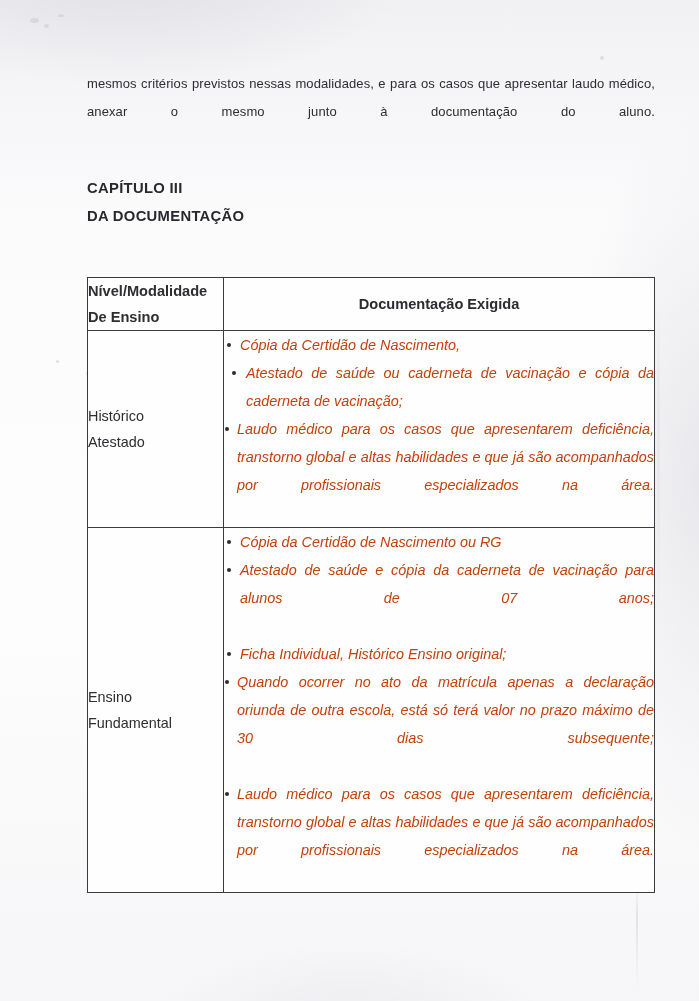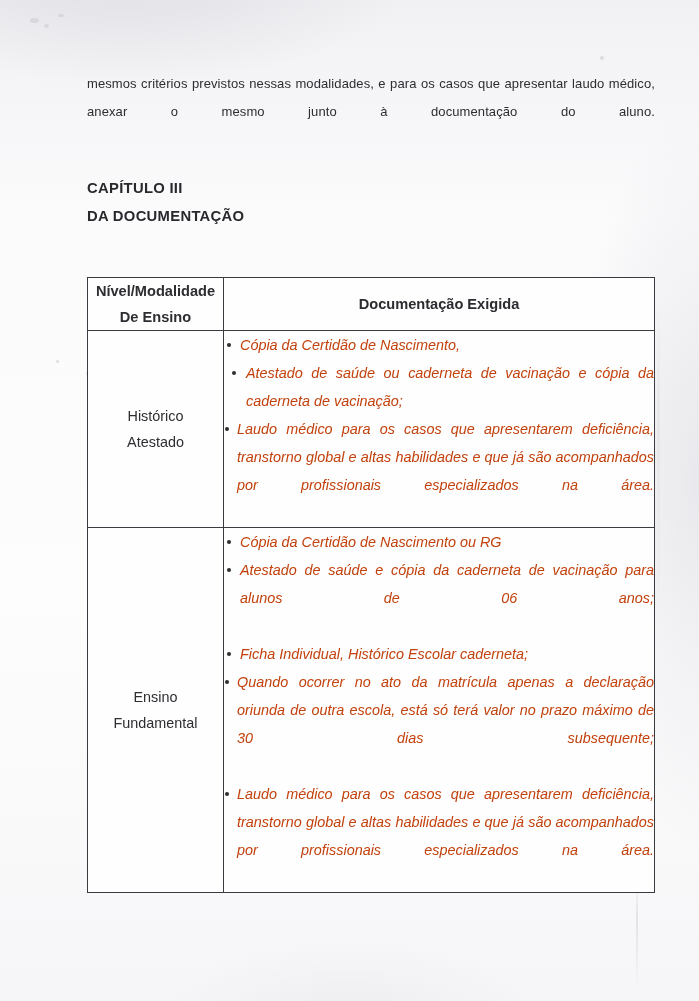--- a/index.html
+++ b/index.html
@@ -83,21 +83,20 @@
     table-layout: fixed;
   }
   table.doc-table td {
     border: 1.4px solid #3a3a40;
     vertical-align: middle;
     padding: 0;
     background: #fefefe;
   }
   td.col-level {
     width: 135px;
-    text-align: center;
     font-size: 14.4px;
     line-height: 26px;
     color: #2d2d32;
     padding: 6px 4px;
   }
   td.col-level.header-cell,
   td.col-docs.header-cell {
     font-weight: bold;
     font-size: 14.6px;
   }
@@ -200,22 +199,22 @@
       </tr>
 
       <tr>
         <td class="col-level">
           <span class="lvl-line">Ensino</span>
           <span class="lvl-line">Fundamental</span>
         </td>
         <td class="col-docs">
           <ul class="doclist">
             <li>Cópia da Certidão de Nascimento ou RG</li>
-            <li class="j">Atestado de saúde e cópia da caderneta de vacinação para alunos de 06 anos;</li>
-            <li>Ficha Individual, Histórico Escolar caderneta;</li>
+            <li class="j">Atestado de saúde e cópia da caderneta de vacinação para alunos de 07 anos;</li>
+            <li>Ficha Individual, Histórico Ensino original;</li>
             <li class="j tight">Quando ocorrer no ato da matrícula apenas a declaração oriunda de outra escola, está só terá valor no prazo máximo de 30 dias subsequente;</li>
             <li class="j tight">Laudo médico para os casos que apresentarem deficiência, transtorno global e altas habilidades e que já são acompanhados por profissionais especializados na área.</li>
           </ul>
         </td>
       </tr>
     </tbody>
   </table>
 
 </main>
 

